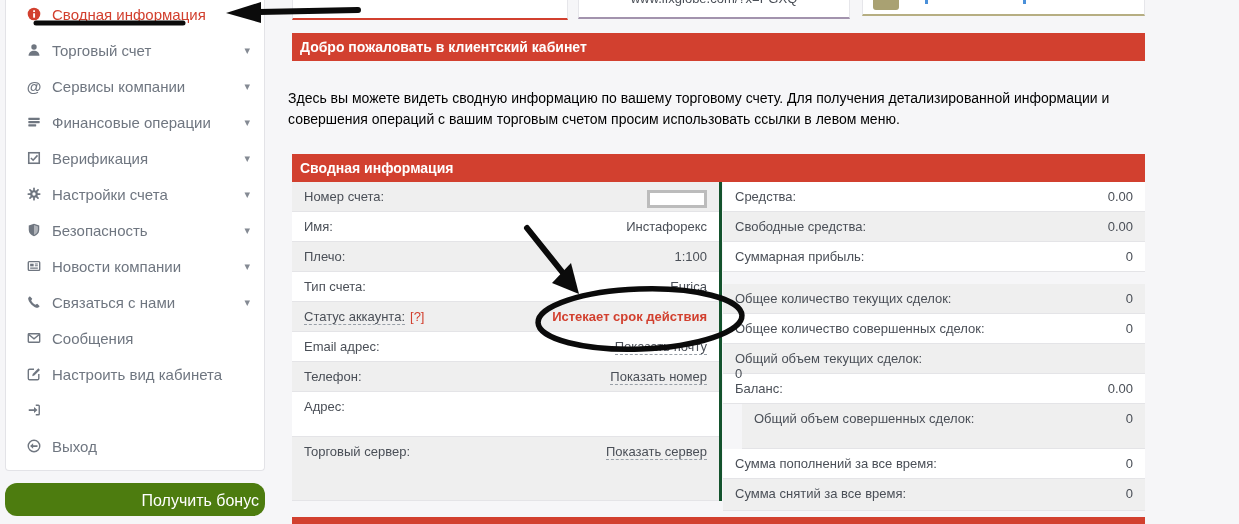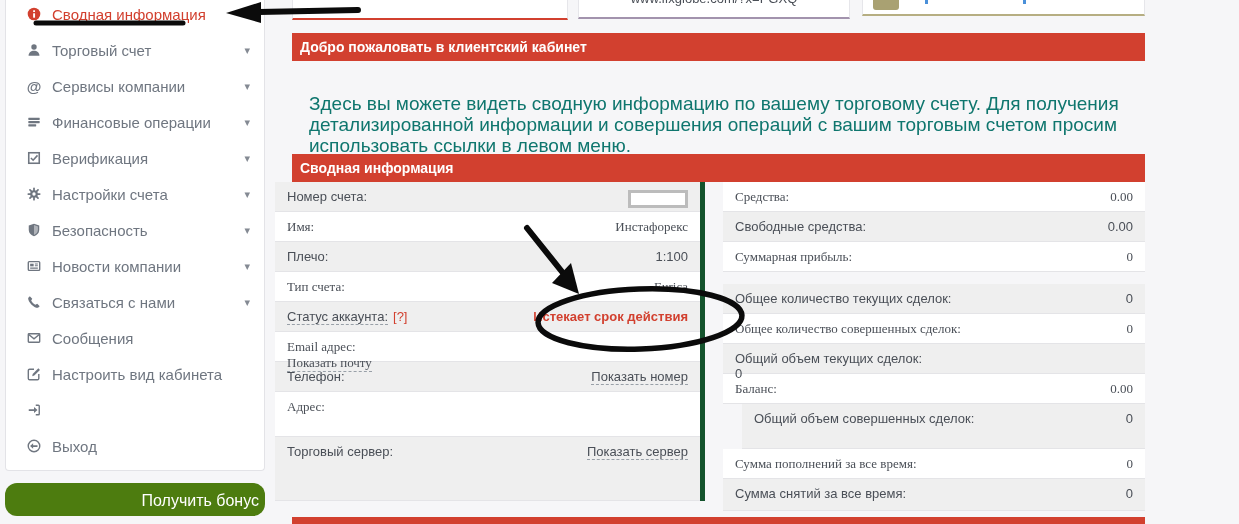--- a/index.html
+++ b/index.html
@@ -34,33 +34,33 @@
   .olive-square{position:absolute;left:10px;top:-5px;width:26px;height:15px;border-radius:3px;
                 background:#a9a172;}
   .tiny-frag{position:absolute;top:0;width:3px;height:4px;background:#4a90d9;}
 
   
   .red-banner{position:absolute;left:292px;width:853px;height:28px;background:#d2402f;
               box-sizing:border-box;color:#fff;font-weight:bold;font-size:14px;
               line-height:28px;padding-left:8px;}
   #welcome-banner{top:33px;}
   #summary-banner{top:154px;}
-  #welcome-text{position:absolute;left:309px;top:74px;width:856px;font-size:19px;
-                color:#0f766e;line-height:21px;}
+  #welcome-text{position:absolute;left:288px;top:74px;width:856px;font-size:14px;
+                color:#000000;line-height:21px;}
   #bottom-banner{position:absolute;left:292px;top:517px;width:853px;height:10px;background:#d2402f;}
 
   
   .tcol{position:absolute;top:182px;box-sizing:border-box;}
-  #tcol-left{left:275px;width:430px;border-right:5px solid #14532d;}
+  #tcol-left{left:292px;width:430px;border-right:3px solid #14532d;}
   #tcol-right{left:723px;width:422px;}
   .trow{display:flex;justify-content:space-between;align-items:flex-start;
         box-sizing:border-box;padding:7px 12px 0 12px;border-bottom:1px solid #e4e4e7;
         font-size:13px;color:#4a4f57;}
   .trow.gray{background:#efefef;}
-  .trow.white{background:#fff;font-family:Liberation Serif, serif;}
+  .trow.white{background:#fff;}
   .tlabel{white-space:nowrap;}
   .tvalue{text-align:center;white-space:nowrap;}
   .tvalue.link{cursor:pointer;border-bottom:1px dashed #99a0a8;}
   .tvalue.status{color:#d2402f;font-weight:bold;}
   .tlabel-text.dashed-u{border-bottom:1px dashed #99a0a8;}
   .thelp{color:#d2402f;margin-left:5px;cursor:pointer;}
   .redacted-box{display:inline-block;width:54px;height:12px;border:3px solid #bcbcbc;
                 background:#fff;margin-top:1px;}
 
   
@@ -241,21 +241,21 @@
     <span class="tvalue">1:100</span>
   </div>
       <div class="trow white" style="height: 30px;">
     <span class="tlabel"><span class="tlabel-text">Тип счета:</span></span>
     <span class="tvalue">Eurica</span>
   </div>
       <div class="trow gray" style="height: 30px;">
     <span class="tlabel"><span class="tlabel-text dashed-u">Статус аккаунта:</span><span class="thelp" style="display: inline;">[?]</span></span>
     <span class="tvalue status">Истекает срок действия</span>
   </div>
-      <div class="trow white" style="height: 30px; flex-direction: column;">
+      <div class="trow white" style="height: 30px;">
     <span class="tlabel"><span class="tlabel-text">Email адрес:</span></span>
     <span class="tvalue link">Показать почту</span>
   </div>
       <div class="trow gray" style="height: 30px;">
     <span class="tlabel"><span class="tlabel-text">Телефон:</span></span>
     <span class="tvalue link">Показать номер</span>
   </div>
       <div class="trow white" style="height: 45px;">
     <span class="tlabel"><span class="tlabel-text">Адрес:</span></span>
     <span class="tvalue"></span>

